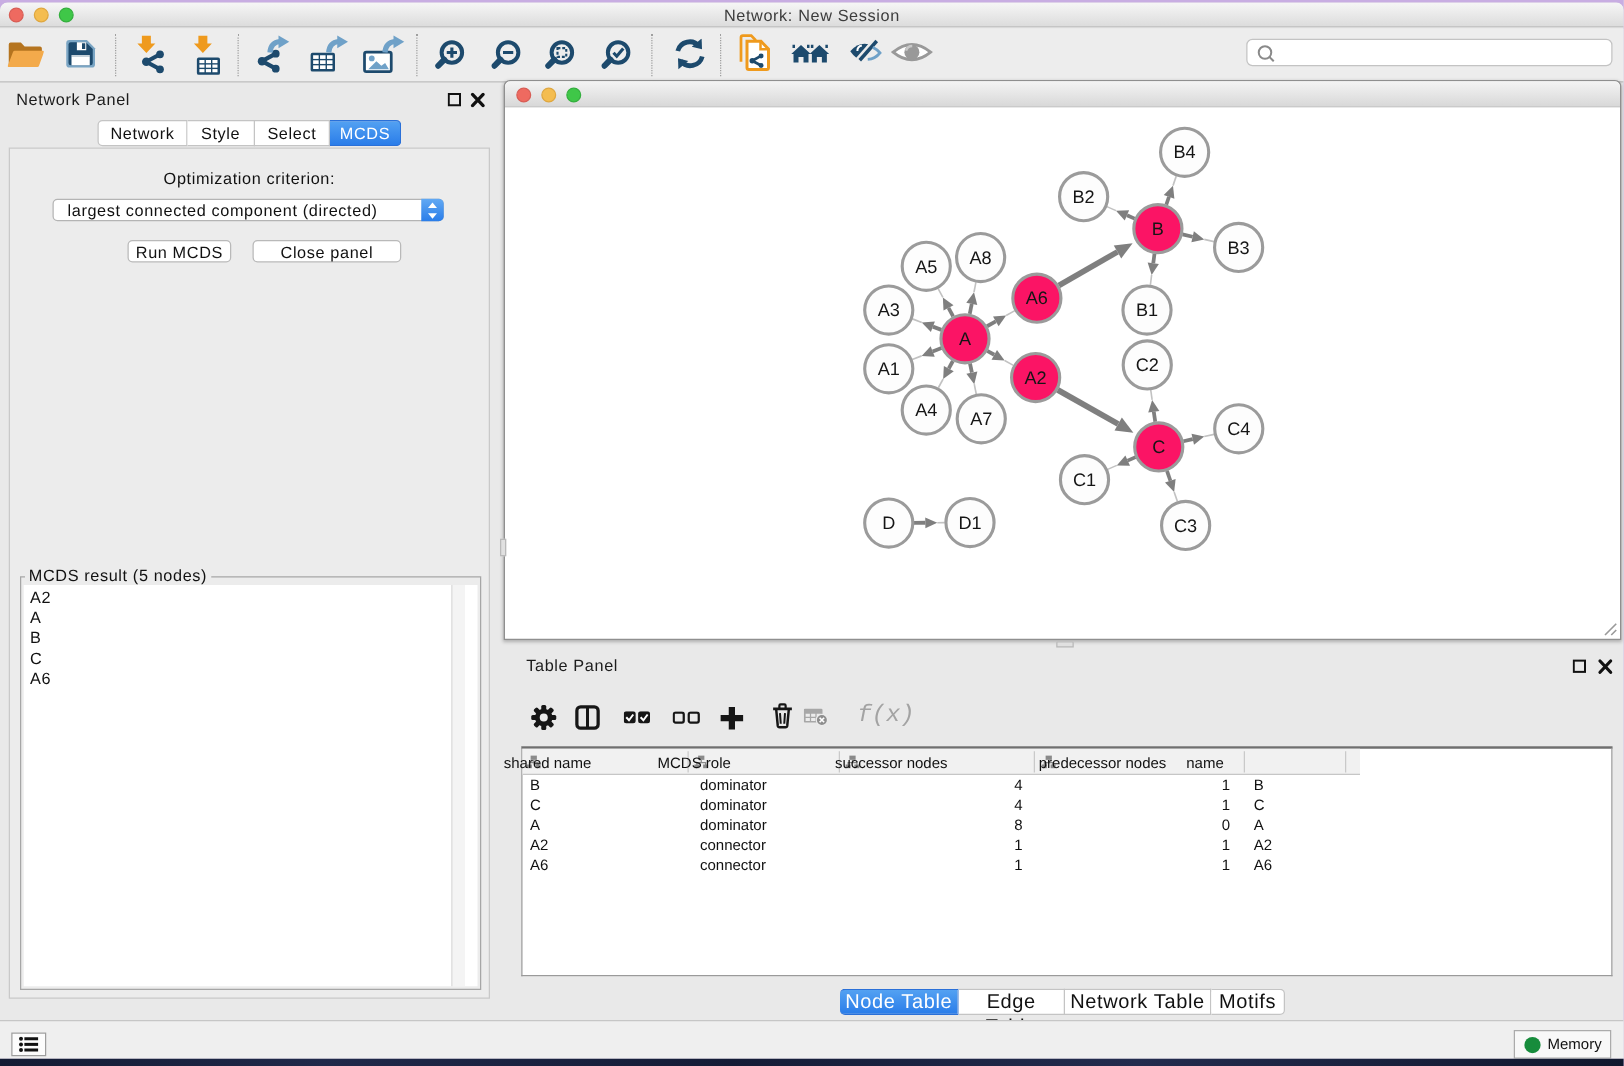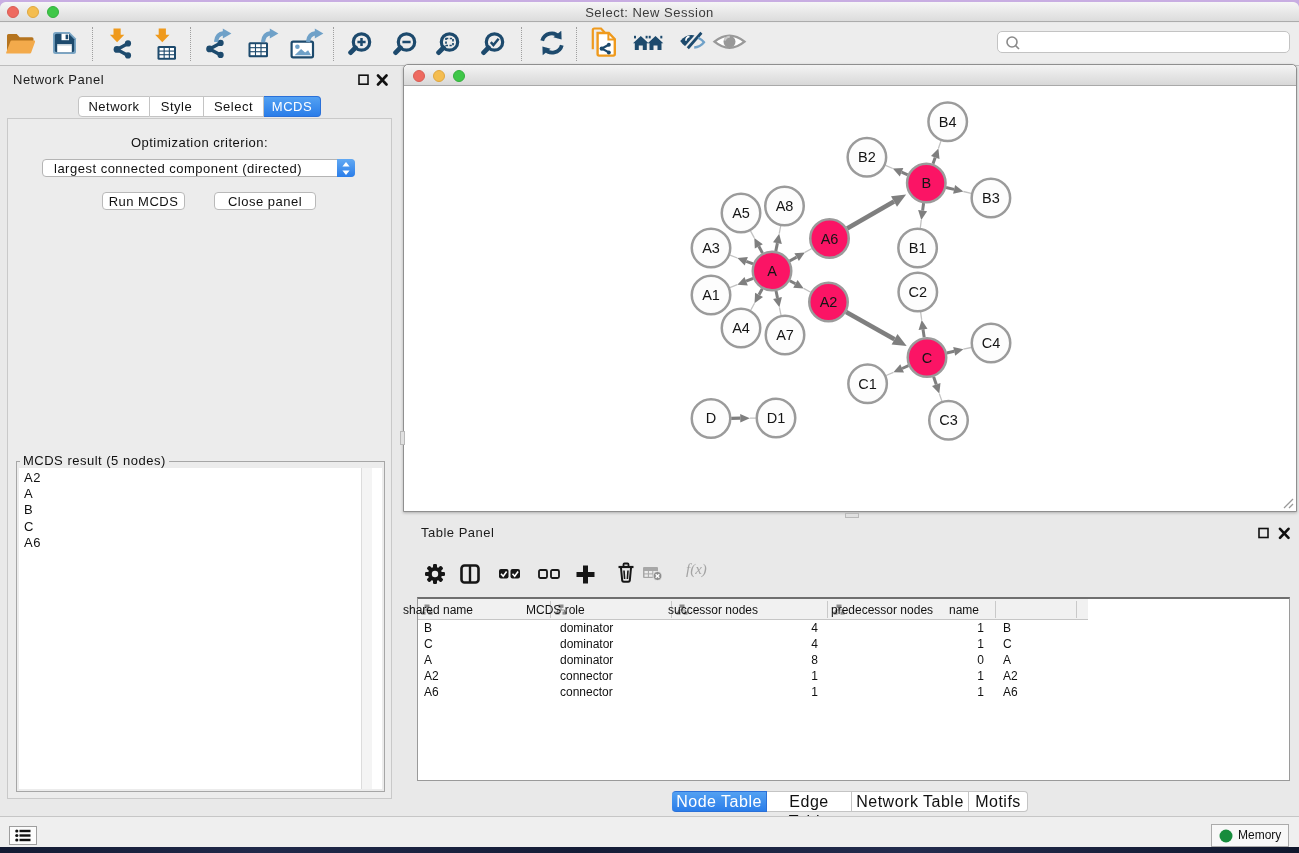--- a/index.html
+++ b/index.html
@@ -49,21 +49,21 @@
 #listbtn{position:absolute;left:9px;top:9px;width:28px;height:19px;background:#fcfcfc;border:1px solid #9e9e9e}
 #membtn{position:absolute;left:1211px;top:7px;width:78px;height:23px;background:#f8f8f8;border:1px solid #ababab;font-size:12px;color:#111;line-height:21px;padding-left:26px}
 #bottomstrip{position:absolute;left:0;top:847px;width:1299px;height:6px;background:linear-gradient(90deg,#131b33,#20294a 20%,#141c36 45%,#232c4e 70%,#10172d)}
 </style></head>
 <body>
 <div id="appwin">
   <div id="titlebar">
     <div class="tl" style="left:7px;background:#ee6a60;border:1px solid #d85d55"></div>
     <div class="tl" style="left:27px;background:#f4bd50;border:1px solid #dfa73f"></div>
     <div class="tl" style="left:47px;background:#3fc748;border:1px solid #34af3e"></div>
-    <div id="titletext">Select: New Session</div>
+    <div id="titletext">Network: New Session</div>
   </div>
   <div id="toolbar">
       <svg class="ticon" style="left:6px;top:8px" width="29" height="25" viewBox="0 0 29 25">
         <path d="M1 21 V4.5 Q1 3 2.5 3 h8.2 l3 3.2 h12.3 Q27.5 6.2 27.5 7.7 V14 z" fill="#b5741f"></path>
 <path d="M5.8 9.5 h22.6 q1 0 0.8 1 l-4 11 q-0.3 1-1.3 1 H0.9 q-1 0-0.7-1 l4.2-11 q0.4-1 1.4-1 z" fill="#f3aa4b"></path>
       </svg>
       <svg class="ticon" style="left:52px;top:8px" width="25" height="24" viewBox="0 0 25 24">
         <path d="M1 3.5 Q1 1 3.5 1 H17.5 L24 7.5 V20.5 Q24 23 21.5 23 H3.5 Q1 23 1 20.5 z" fill="#7aa5c4"></path>
 <path d="M2.8 4.6 Q2.8 2.8 4.6 2.8 H16.8 L22.2 8.2 V19.4 Q22.2 21.2 20.4 21.2 H4.6 Q2.8 21.2 2.8 19.4 z" fill="#1d4a6d"></path>
 <rect x="9.5" y="2.8" width="7.5" height="6.4" fill="#fff"></rect>
@@ -223,21 +223,21 @@
     <div class="seg seglast segsel" style="left:264px;top:29.5px;width:57px">MCDS</div>
     <div id="cpinner"></div>
     <div id="optlabel">Optimization criterion:</div>
     <div id="combo">largest connected component (directed)
       <div id="combobtn"><svg width="18" height="19" viewBox="0 0 18 19">
             <path d="M9 3 L12.6 7.4 H5.4 z" fill="#fff"></path>
             <path d="M9 16 L5.4 11.6 H12.6 z" fill="#fff"></path>
           </svg></div>
     </div>
     <div class="btn" style="left:102px;top:126px;width:83px">Run MCDS</div>
-    <div class="btn" style="left:214px;top:126px;width:102px">Close panel</div>
+    <div class="btn" style="left:202px;top:126px;width:119px">Close panel</div>
     <div id="groupbox">
       <div id="grouplabel">MCDS result (5 nodes)</div>
       <div id="mcdslist">A2<br>A<br>B<br>C<br>A6</div>
       <div id="mcdsscroll"></div>
     </div>
   </div>
 
   <div id="netwin">
     <div id="nettitle">
       <div class="tl" style="left:9px;background:#ee6a60;border:1px solid #d85d55"></div>
@@ -401,21 +401,21 @@
           <rect x="0" y="2" width="15" height="11" rx="1" fill="#a7a7a7"></rect>
 <rect x="1.5" y="6" width="3.4" height="2.4" fill="#ececec"></rect>
           <rect x="5.9" y="6" width="3.4" height="2.4" fill="#ececec"></rect>
           <rect x="10.3" y="6" width="3.4" height="2.4" fill="#ececec"></rect>
 <rect x="1.5" y="9.4" width="3.4" height="2.4" fill="#ececec"></rect>
           <rect x="5.9" y="9.4" width="3.4" height="2.4" fill="#ececec"></rect>
           <rect x="10.3" y="9.4" width="3.4" height="2.4" fill="#ececec"></rect>
 <circle cx="14.5" cy="11" r="4.5" fill="#8e8e8e" stroke="#ececec" stroke-width="1"></circle>
           <path d="M12.7 9.2 l3.6 3.6 M16.3 9.2 l-3.6 3.6" stroke="#fff" stroke-width="1.4"></path>
         </svg>
-        <div style="position:absolute;left:283px;top:2px;font-family:Liberation Serif, serif;font-style:italic;font-size:15px;color:#a3a3a3">f(x)</div>
+        <div style="position:absolute;left:283px;top:2px;font-family:Liberation Mono, monospace;font-style:italic;font-size:19px;color:#a3a3a3">f(x)</div>
       </div>
     <div id="tablebox">
       <div id="thead">
 <div class="thsep" style="left:132px"></div>
           <div class="thsep" style="left:253px"></div>
           <div class="thsep" style="left:409px"></div>
           <div class="thsep" style="left:577px"></div>
           <div class="thsep" style="left:658px"></div>
 <svg class="orgicon" style="left:3px" width="12" height="11" viewBox="0 0 12 11">
             <rect x="3.5" y="0.5" width="5" height="3.4" fill="#8a8a8a"></rect>

